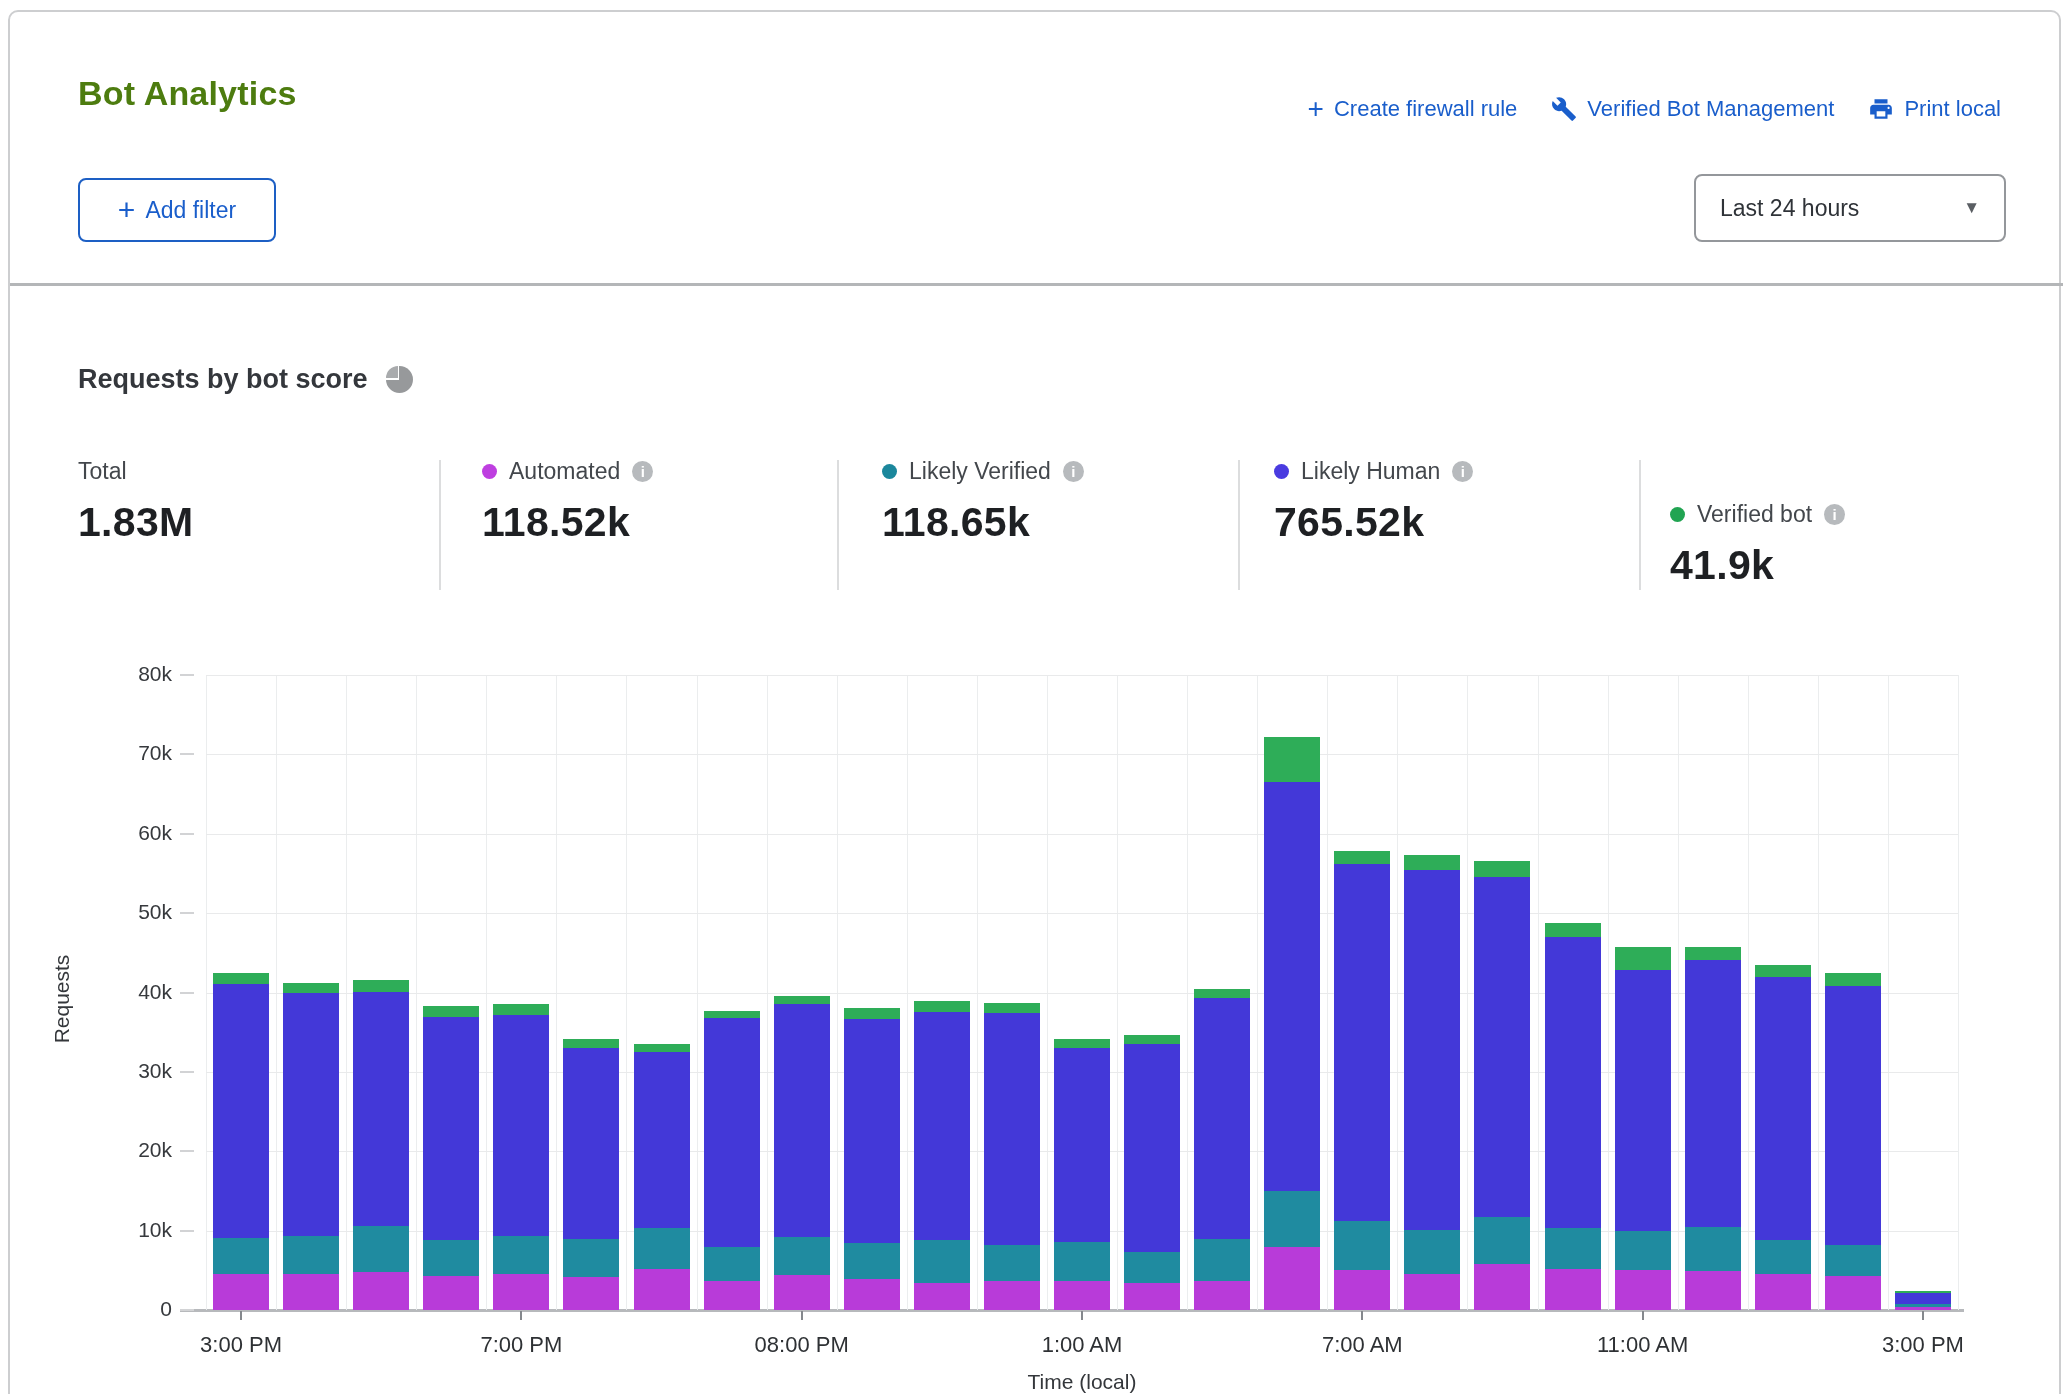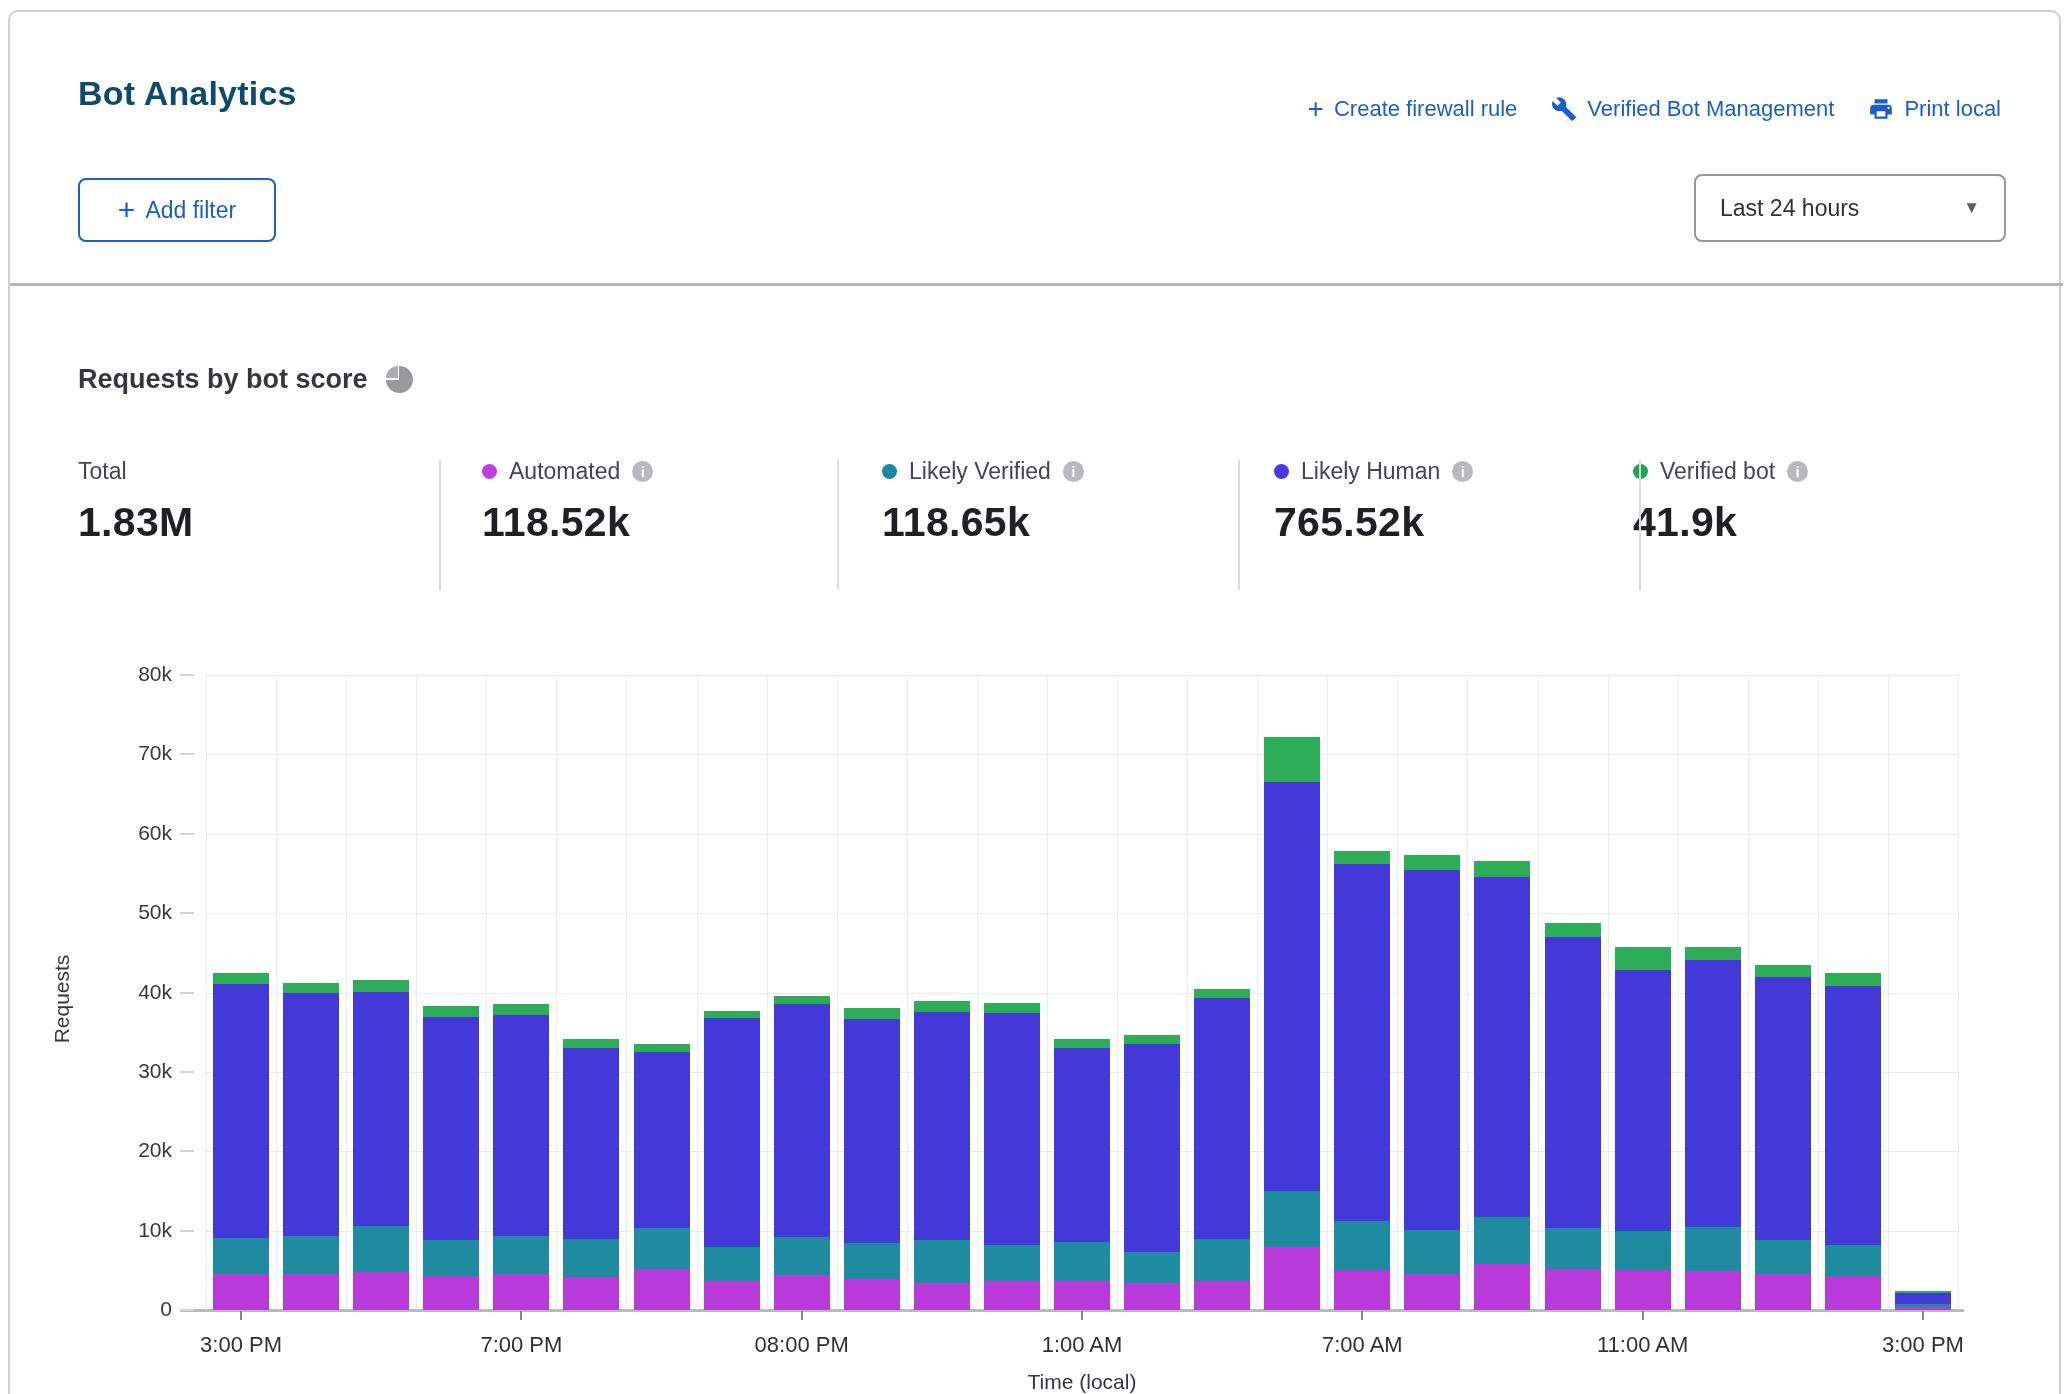--- a/index.html
+++ b/index.html
@@ -1,20 +1,20 @@
 <!DOCTYPE html>
 <html><head>
 <meta charset="utf-8">
 <style>
   html,body{margin:0;padding:0;background:#ffffff;}
   *{box-sizing:border-box;font-family:"Liberation Sans","DejaVu Sans",sans-serif;}
   .screen{position:relative;width:2070px;height:1394px;background:#fff;overflow:hidden;}
   .card{position:absolute;left:8px;top:10px;width:2053px;height:1410px;
         border:2px solid #cdced0;border-radius:10px;background:#fff;}
-  .page-title{position:absolute;left:68px;top:62px;font-size:34px;font-weight:700;color:#0c4a6e;letter-spacing:.2px;}
+  .page-title{position:absolute;left:68px;top:62px;font-size:34px;font-weight:700;color:#4d7c0f;letter-spacing:.2px;}
   .header-actions{position:absolute;top:84px;right:58px;display:flex;align-items:center;gap:34px;}
   .hlink{display:flex;align-items:center;gap:10px;color:#1a5ecb;font-size:22px;cursor:pointer;text-decoration:none;}
   .hlink svg{display:block;}
   .plus-glyph{font-size:28px;font-weight:500;line-height:20px;color:#1a5ecb;}
   .add-filter{position:absolute;left:68px;top:166px;width:198px;height:64px;border:2px solid #1d5fc4;border-radius:8px;
               background:#fff;color:#1a5ecb;font-size:23px;display:flex;align-items:center;justify-content:center;gap:10px;cursor:pointer;}
   .add-filter .plus-glyph{font-size:30px;}
   .time-select{position:absolute;left:1684px;top:162px;width:312px;height:68px;border:2px solid #94979b;border-radius:8px;
                background:#fff;display:flex;align-items:center;padding:0 24px;font-size:23px;color:#2f3338;cursor:pointer;}
   .time-select .caret{margin-left:auto;font-size:17px;color:#5a5e63;}
@@ -124,21 +124,21 @@
 
     <div class="stat-block" style="left:1264px;">
       <div class="stat-label-row">
         <span class="dot" style="background: rgb(74, 59, 224);"></span>
         <span class="stat-label">Likely Human</span>
         <span class="info-icon">i</span>
       </div>
       <div class="stat-value">765.52k</div>
     </div>
 
-    <div class="stat-block" style="left:1623px;">
+    <div class="stat-block" style="left:1660px;margin-top:43px;">
       <div class="stat-label-row">
         <span class="dot" style="background: rgb(33, 164, 82);"></span>
         <span class="stat-label">Verified bot</span>
         <span class="info-icon">i</span>
       </div>
       <div class="stat-value">41.9k</div>
     </div>
 
     <div class="stat-sep" style="left:429px;"></div>
     <div class="stat-sep" style="left:827px;"></div>

